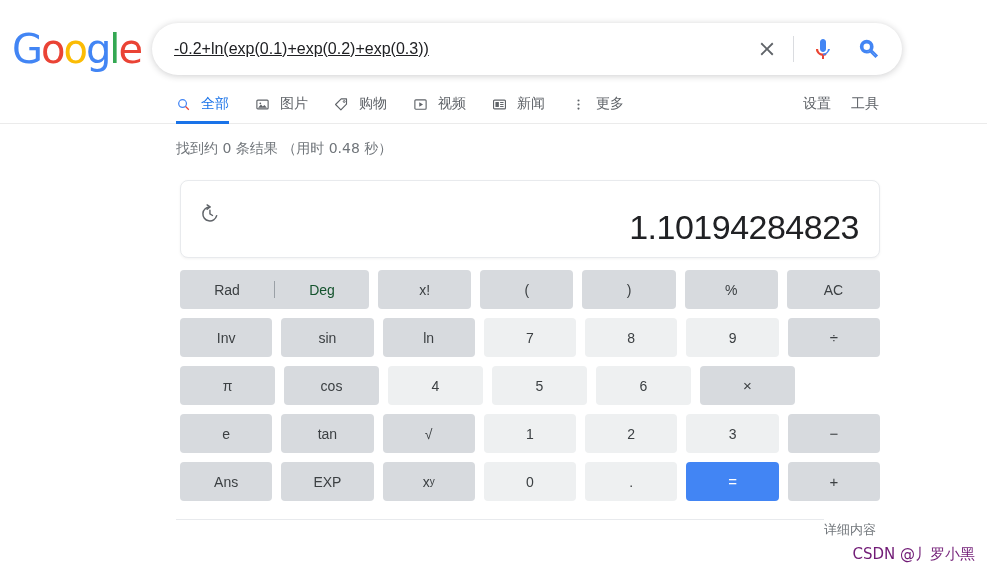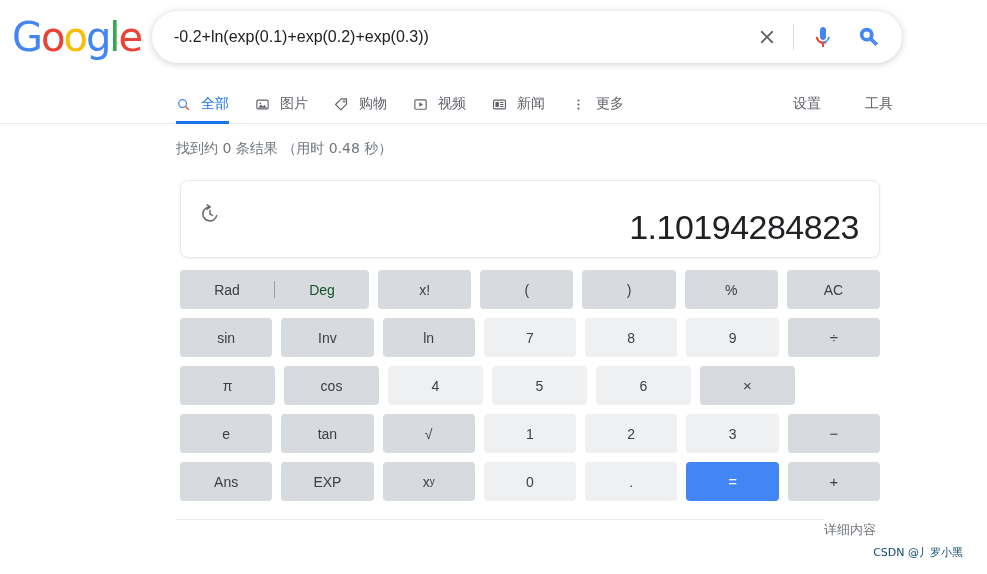--- a/index.html
+++ b/index.html
@@ -6,21 +6,21 @@
   html, body {
     width: 987px; height: 574px;
     background: #ffffff;
     font-family: "Liberation Sans", "DejaVu Sans", sans-serif;
     overflow: hidden;
   }
   #page { position: relative; width: 987px; height: 574px; background:#fff; }
 
   
   .header {
-    position: absolute; left:0; top:0; width:987px; height:76px;
+    position: absolute; left:0; top:12px; width:987px; height:76px;
     background:#fff;
   }
   .logo {
     position:absolute; left:12px; top:17px;
     font-family:"DejaVu Sans","Liberation Sans",sans-serif;
     font-size:40px; letter-spacing:-2px; line-height:40px;
     font-weight:400; user-select:none;
   }
   .logo span { display:inline-block; }
 
@@ -28,21 +28,21 @@
     position:absolute; left:152px; top:11px;
     width:750px; height:52px;
     background:#fff; border-radius:26px;
     box-shadow: 0 1px 7px rgba(32,33,36,.22);
     display:flex; align-items:center;
   }
   .search-input {
     flex:1; border:none; outline:none; background:transparent;
     font-size:16px; color:#202124;
     font-family:"Liberation Sans","DejaVu Sans",sans-serif;
-    padding-left:22px; height:46px;
+    padding-left:22px; height:46px;text-decoration:underline;
   }
   .clear-btn {
     width:40px; height:46px; display:flex; align-items:center; justify-content:center;
     cursor:pointer; color:#70757a;
   }
   .vdiv { width:1px; height:26px; background:#dadce0; margin:0 6px; }
   .mic-btn, .search-btn {
     width:46px; height:46px; display:flex; align-items:center; justify-content:center;
     cursor:pointer;
   }
@@ -60,21 +60,21 @@
     font-size:14px; color:#5f6368; cursor:pointer; position:relative;
     white-space:nowrap;
   }
   .tab.active { color:#1a73e8; }
   .tab.active .tab-underline {
     position:absolute; left:0; right:0; bottom:0; height:3px; background:#1a73e8;
   }
   .tab-icon { display:flex; align-items:center; }
   .tab-label { font-family:"DejaVu Sans","Liberation Sans",sans-serif; font-size:14px; }
 
-  .nav-right { position:absolute; right:94px; top:0; display:flex; height:40px; align-items:center; gap:44px;}
+  .nav-right { position:absolute; right:108px; top:0; display:flex; height:40px; align-items:center; gap:20px;}
   .nav-right-item {
     font-size:14px; color:#5f6368; cursor:pointer;
     font-family:"DejaVu Sans","Liberation Sans",sans-serif;
   }
 
   
   .stats {
     position:absolute; left:176px; top:140px;
     font-size:14px; color:#70757a;
     font-family:"DejaVu Sans","Liberation Sans",sans-serif;
@@ -127,22 +127,22 @@
   
   .footer-line {
     position:absolute; left:176px; top:519px; width:648px; height:1px; background:#e8eaed;
   }
   .details {
     position:absolute; left:824px; top:521px;
     font-size:13px; color:#70757a; cursor:pointer;
     font-family:"DejaVu Sans","Liberation Sans",sans-serif;
   }
   .watermark {
-    position:absolute; right:24px; top:545px;
-    font-size:11px; color:#0c4a6e;
+    position:absolute; right:12px; top:545px;
+    font-size:15px; color:#701a75;
     font-family:"DejaVu Sans","Liberation Sans",sans-serif;
     user-select:none;
   }
 </style>
 </head>
 <body>
 
 <div id="page">
 
   <div class="header">
@@ -280,22 +280,22 @@
           <span class="rd-part">Deg</span>
         </div>
         <div class="key fn w1">x!</div>
         <div class="key fn w1">(</div>
         <div class="key fn w1">)</div>
         <div class="key fn w1">%</div>
         <div class="key fn w1">AC</div>
       </div>
 
       <div class="krow">
+        <div class="key fn w1">Inv</div>
         <div class="key fn w1">sin</div>
-        <div class="key fn w1">Inv</div>
         <div class="key fn w1">ln</div>
         <div class="key num w1">7</div>
         <div class="key num w1">8</div>
         <div class="key num w1">9</div>
         <div class="key op w1">÷</div>
       </div>
 
       <div class="krow">
         <div class="key fn w1">π</div>
         <div class="key fn w1">cos</div>

